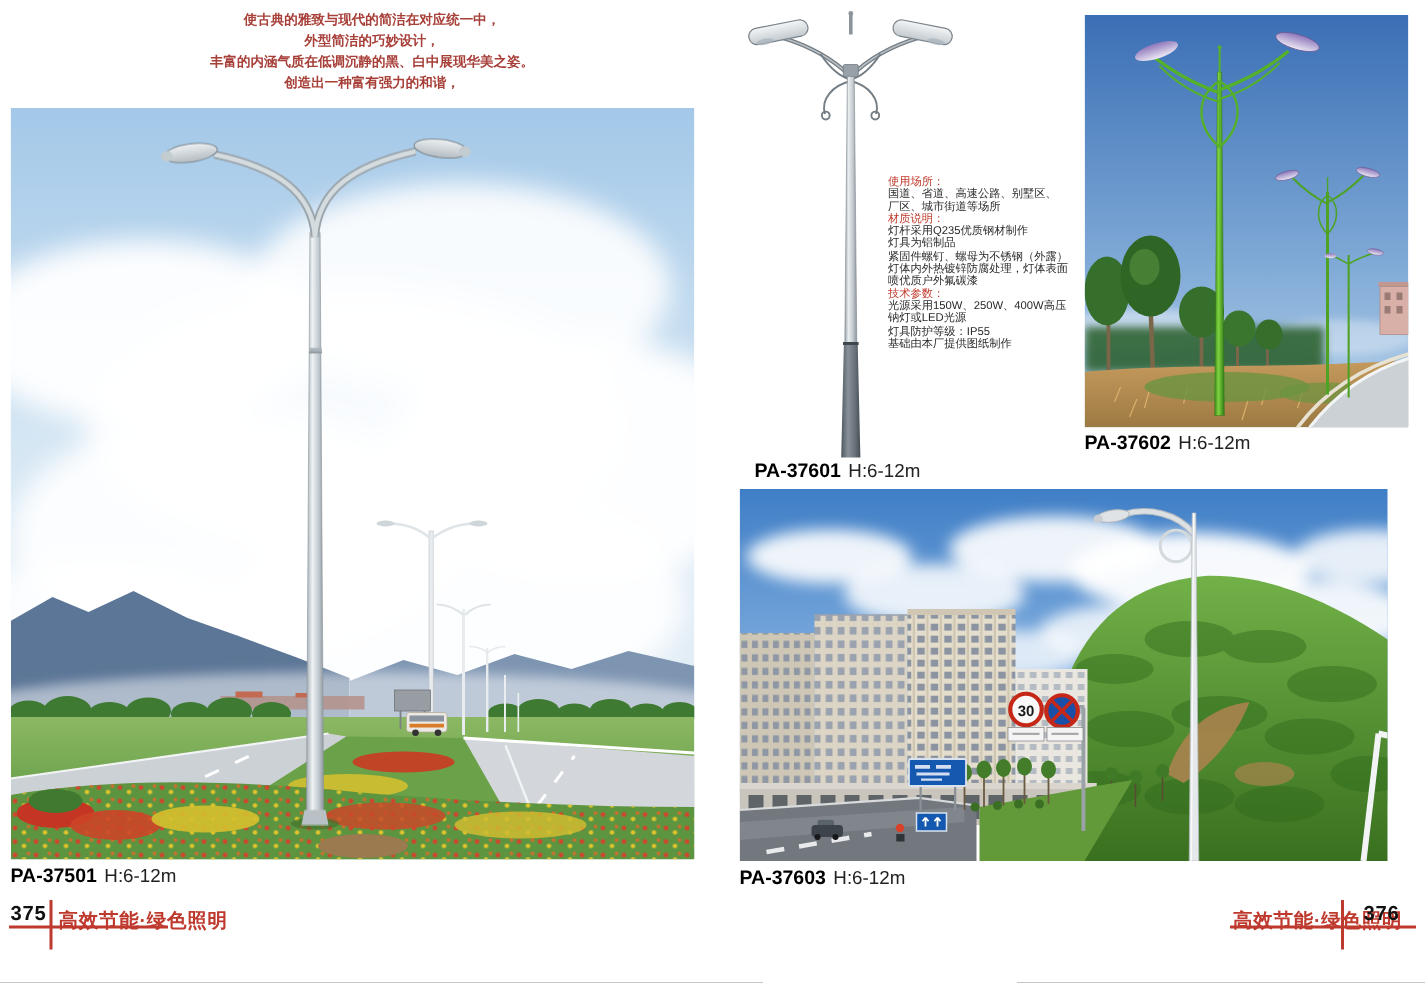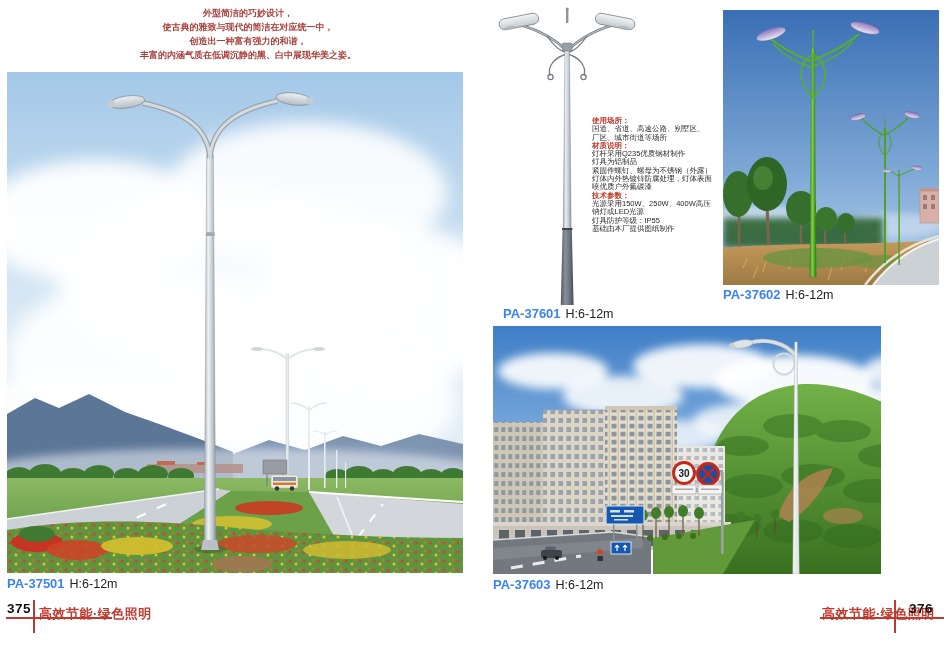--- a/index.html
+++ b/index.html
@@ -4,49 +4,49 @@
 <style>
   html,body{margin:0;padding:0;background:#9a9a9a;}
   .page{position:relative;width:950px;height:655px;background:#ffffff;overflow:hidden;
         font-family:"Liberation Sans","DejaVu Sans",sans-serif;margin:0 auto;}
   .intro{position:absolute;left:122px;top:6px;width:252px;text-align:center;
          color:#a8403a;font-size:9px;line-height:14px;font-weight:bold;white-space:nowrap;}
   .photo{position:absolute;overflow:hidden;}
   #ph1{left:7px;top:72px;width:456px;height:501px;}
   #ph2{left:495px;top:5px;width:170px;height:303px;}
   #ph3{left:723px;top:10px;width:216px;height:275px;}
-  #ph4{left:493px;top:326px;width:388px;height:248px;}
+  #ph4{left:493px;top:326px;width:432px;height:248px;}
   .plabel{position:absolute;white-space:nowrap;font-size:12.5px;}
-  .plabel .code{color:#3b82f6;font-weight:bold;font-size:13px;}
+  .plabel .code{color:#000000;font-weight:bold;font-size:13px;}
   .plabel .size{color:#222;margin-left:5px;}
   #lab1{left:7px;top:576px;text-align:right;} #lab2{left:503px;top:306px;}
   #lab3{left:723px;top:287px;} #lab4{left:493px;top:577px;}
   .specs{position:absolute;left:592px;top:117px;width:140px;font-size:7.5px;
          line-height:8.3px;color:#2a2a2a;white-space:nowrap;}
-  .specs .sh{color:#c0392b;font-weight:bold;}
+  .specs .sh{color:#c0392b;font-weight:normal;}
   .footer-num{position:absolute;top:601px;font-size:13.5px;font-weight:bold;color:#111;letter-spacing:.5px;}
   #pnL{left:7px;} #pnR{left:898px;margin-left:11px;}
   .vline{position:absolute;top:600px;width:2px;height:33px;background:#bf3a2e;}
   #vlL{left:33px;} #vlR{left:894px;}
   .slogan{position:absolute;top:605px;font-size:13px;font-weight:bold;color:#bf3a2e;
           letter-spacing:.5px;white-space:nowrap;}
   #slL{left:39px;} #slR{left:822px;}
   .uline{position:absolute;top:617px;height:1.5px;background:#bf3a2e;}
   #ulL{left:6px;width:106px;} #ulR{left:820px;width:124px;}
 </style>
 </head>
 <body>
 
 <div class="page">
 
   <div class="intro">
+    <div>使古典的雅致与现代的简洁在对应统一中，</div>
     <div>外型简洁的巧妙设计，</div>
-    <div>使古典的雅致与现代的简洁在对应统一中，</div>
+    <div>丰富的内涵气质在低调沉静的黑、白中展现华美之姿。</div>
     <div>创造出一种富有强力的和谐，</div>
-    <div>丰富的内涵气质在低调沉静的黑、白中展现华美之姿。</div>
   </div>
 
   <div class="photo" id="ph1">
   <svg width="456" height="501" viewBox="0 0 456 501">
     <defs>
       <linearGradient id="lsky" x1="0" y1="0" x2="0" y2="1">
         <stop offset="0" stop-color="#a3c8e8"></stop>
             <stop offset=".45" stop-color="#d6e7f4"></stop>
             <stop offset="1" stop-color="#eef4f9"></stop>
       </linearGradient>

